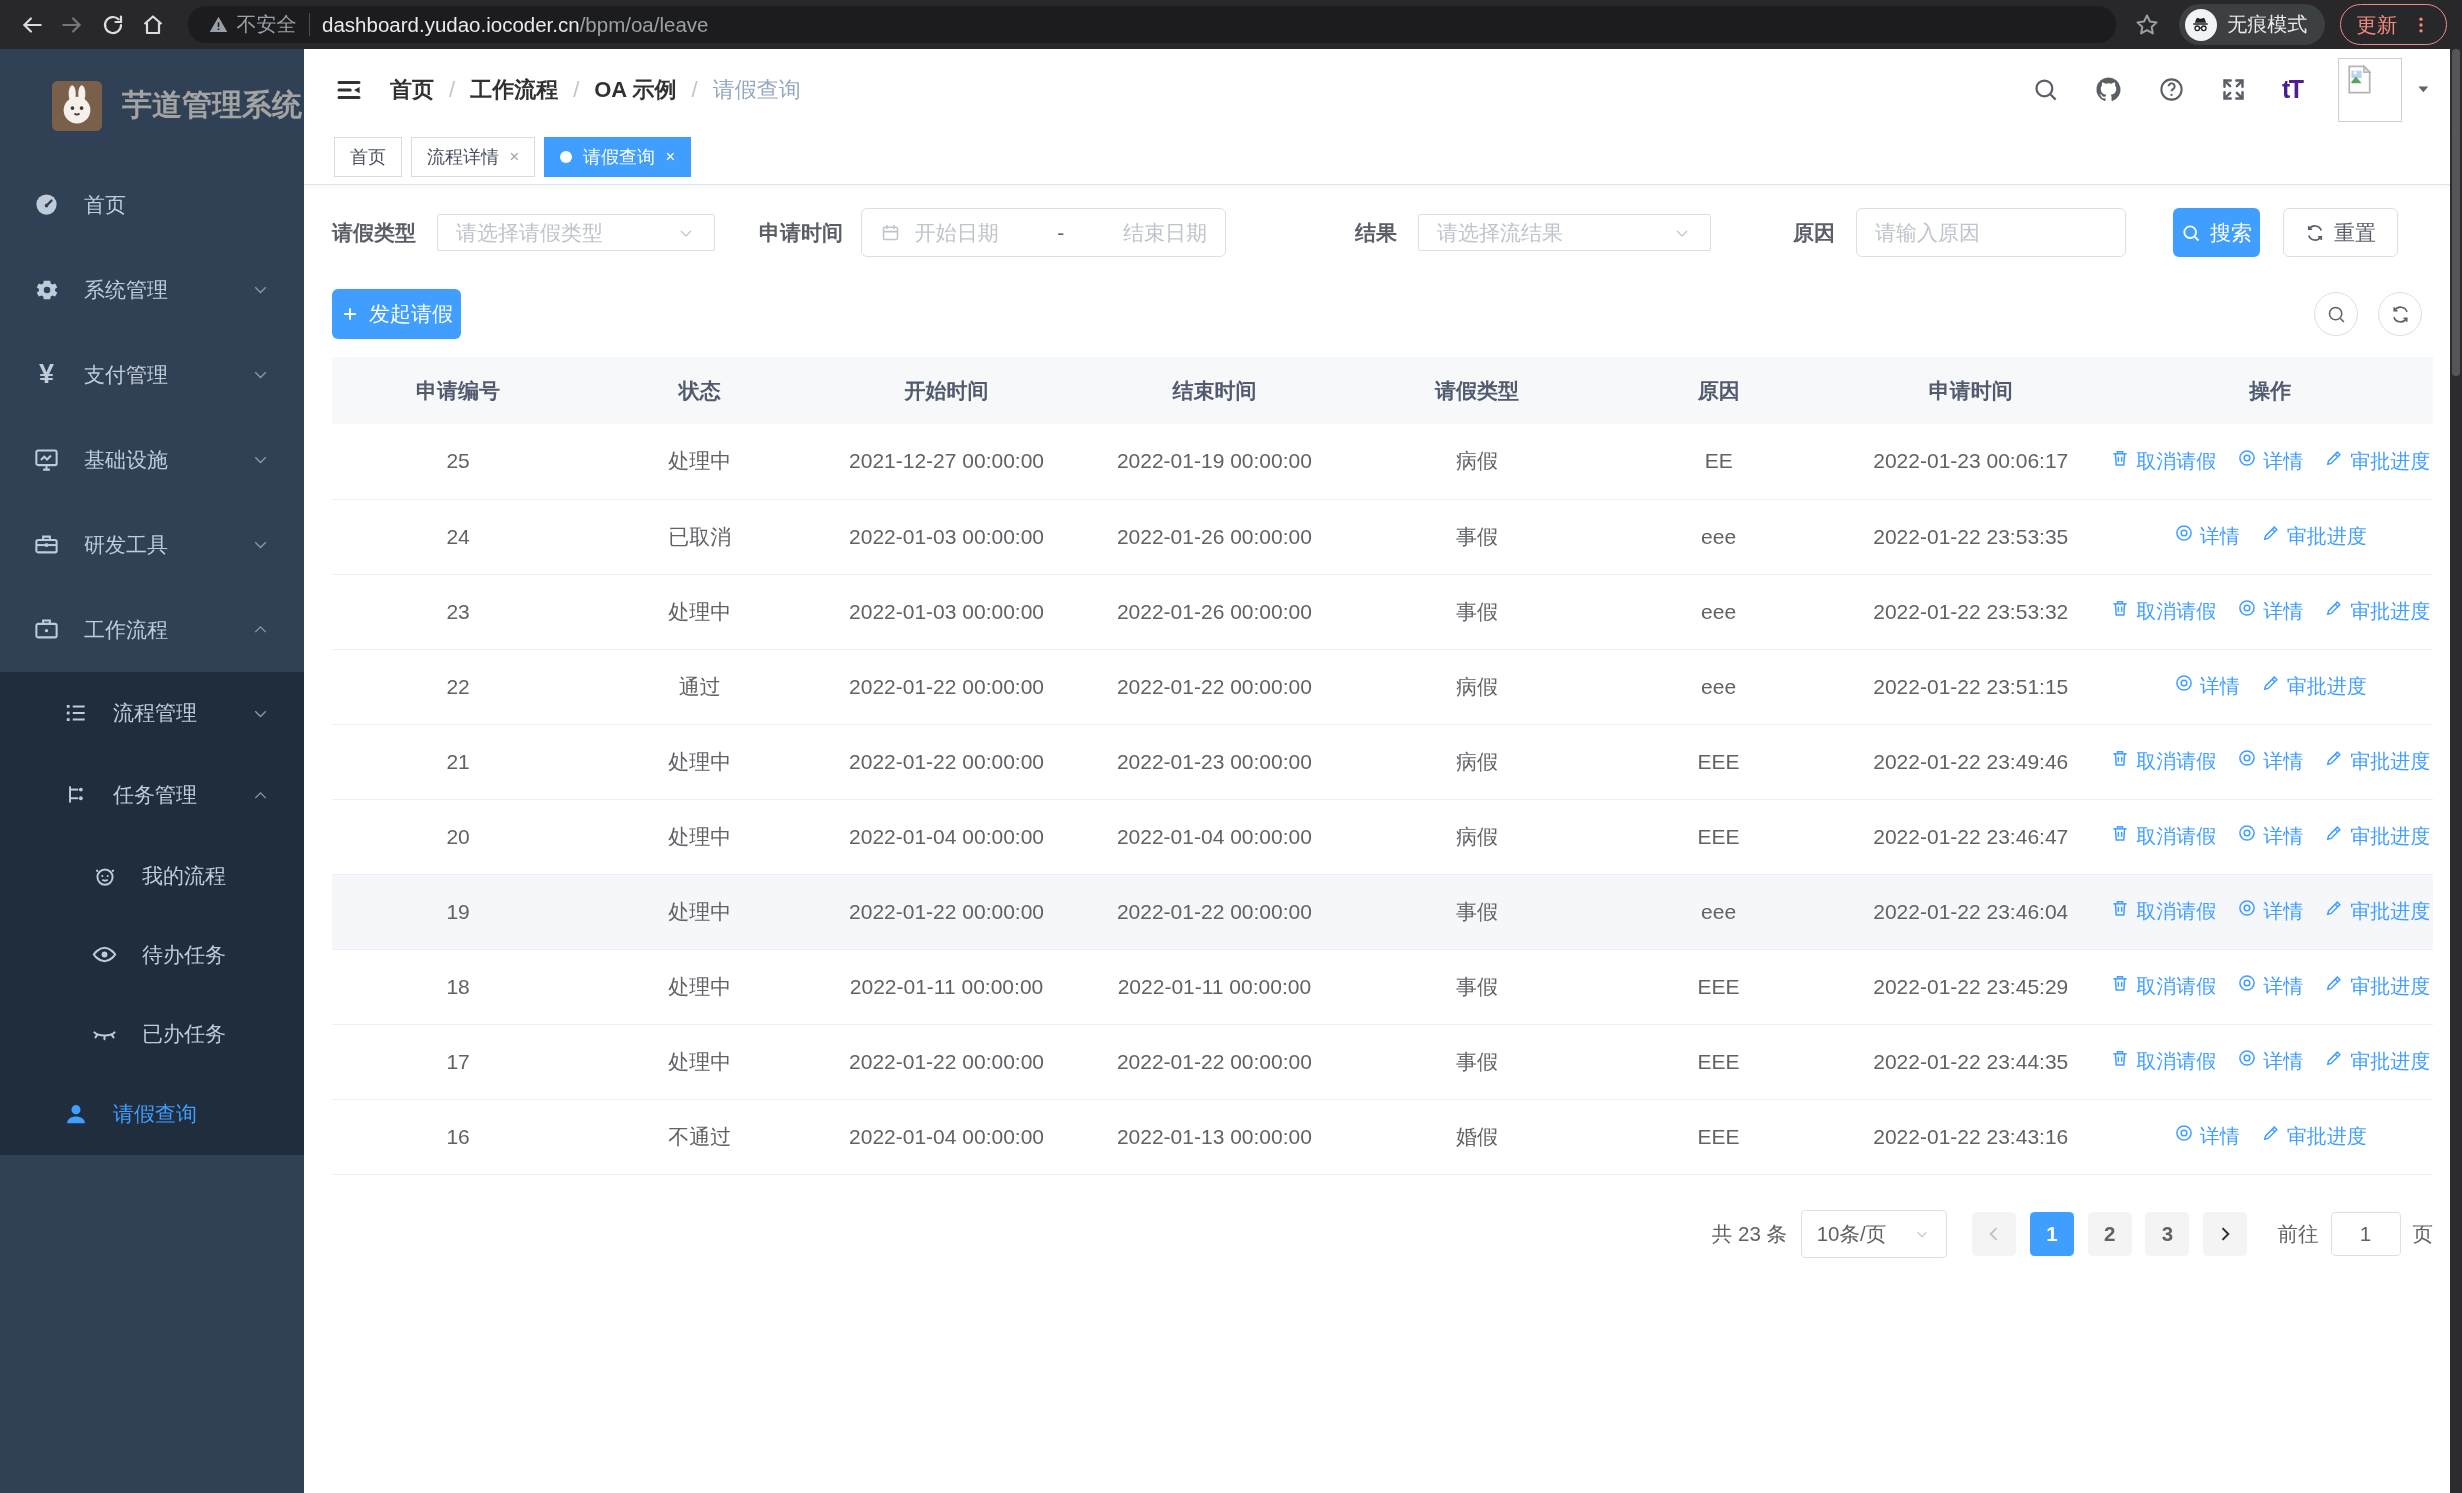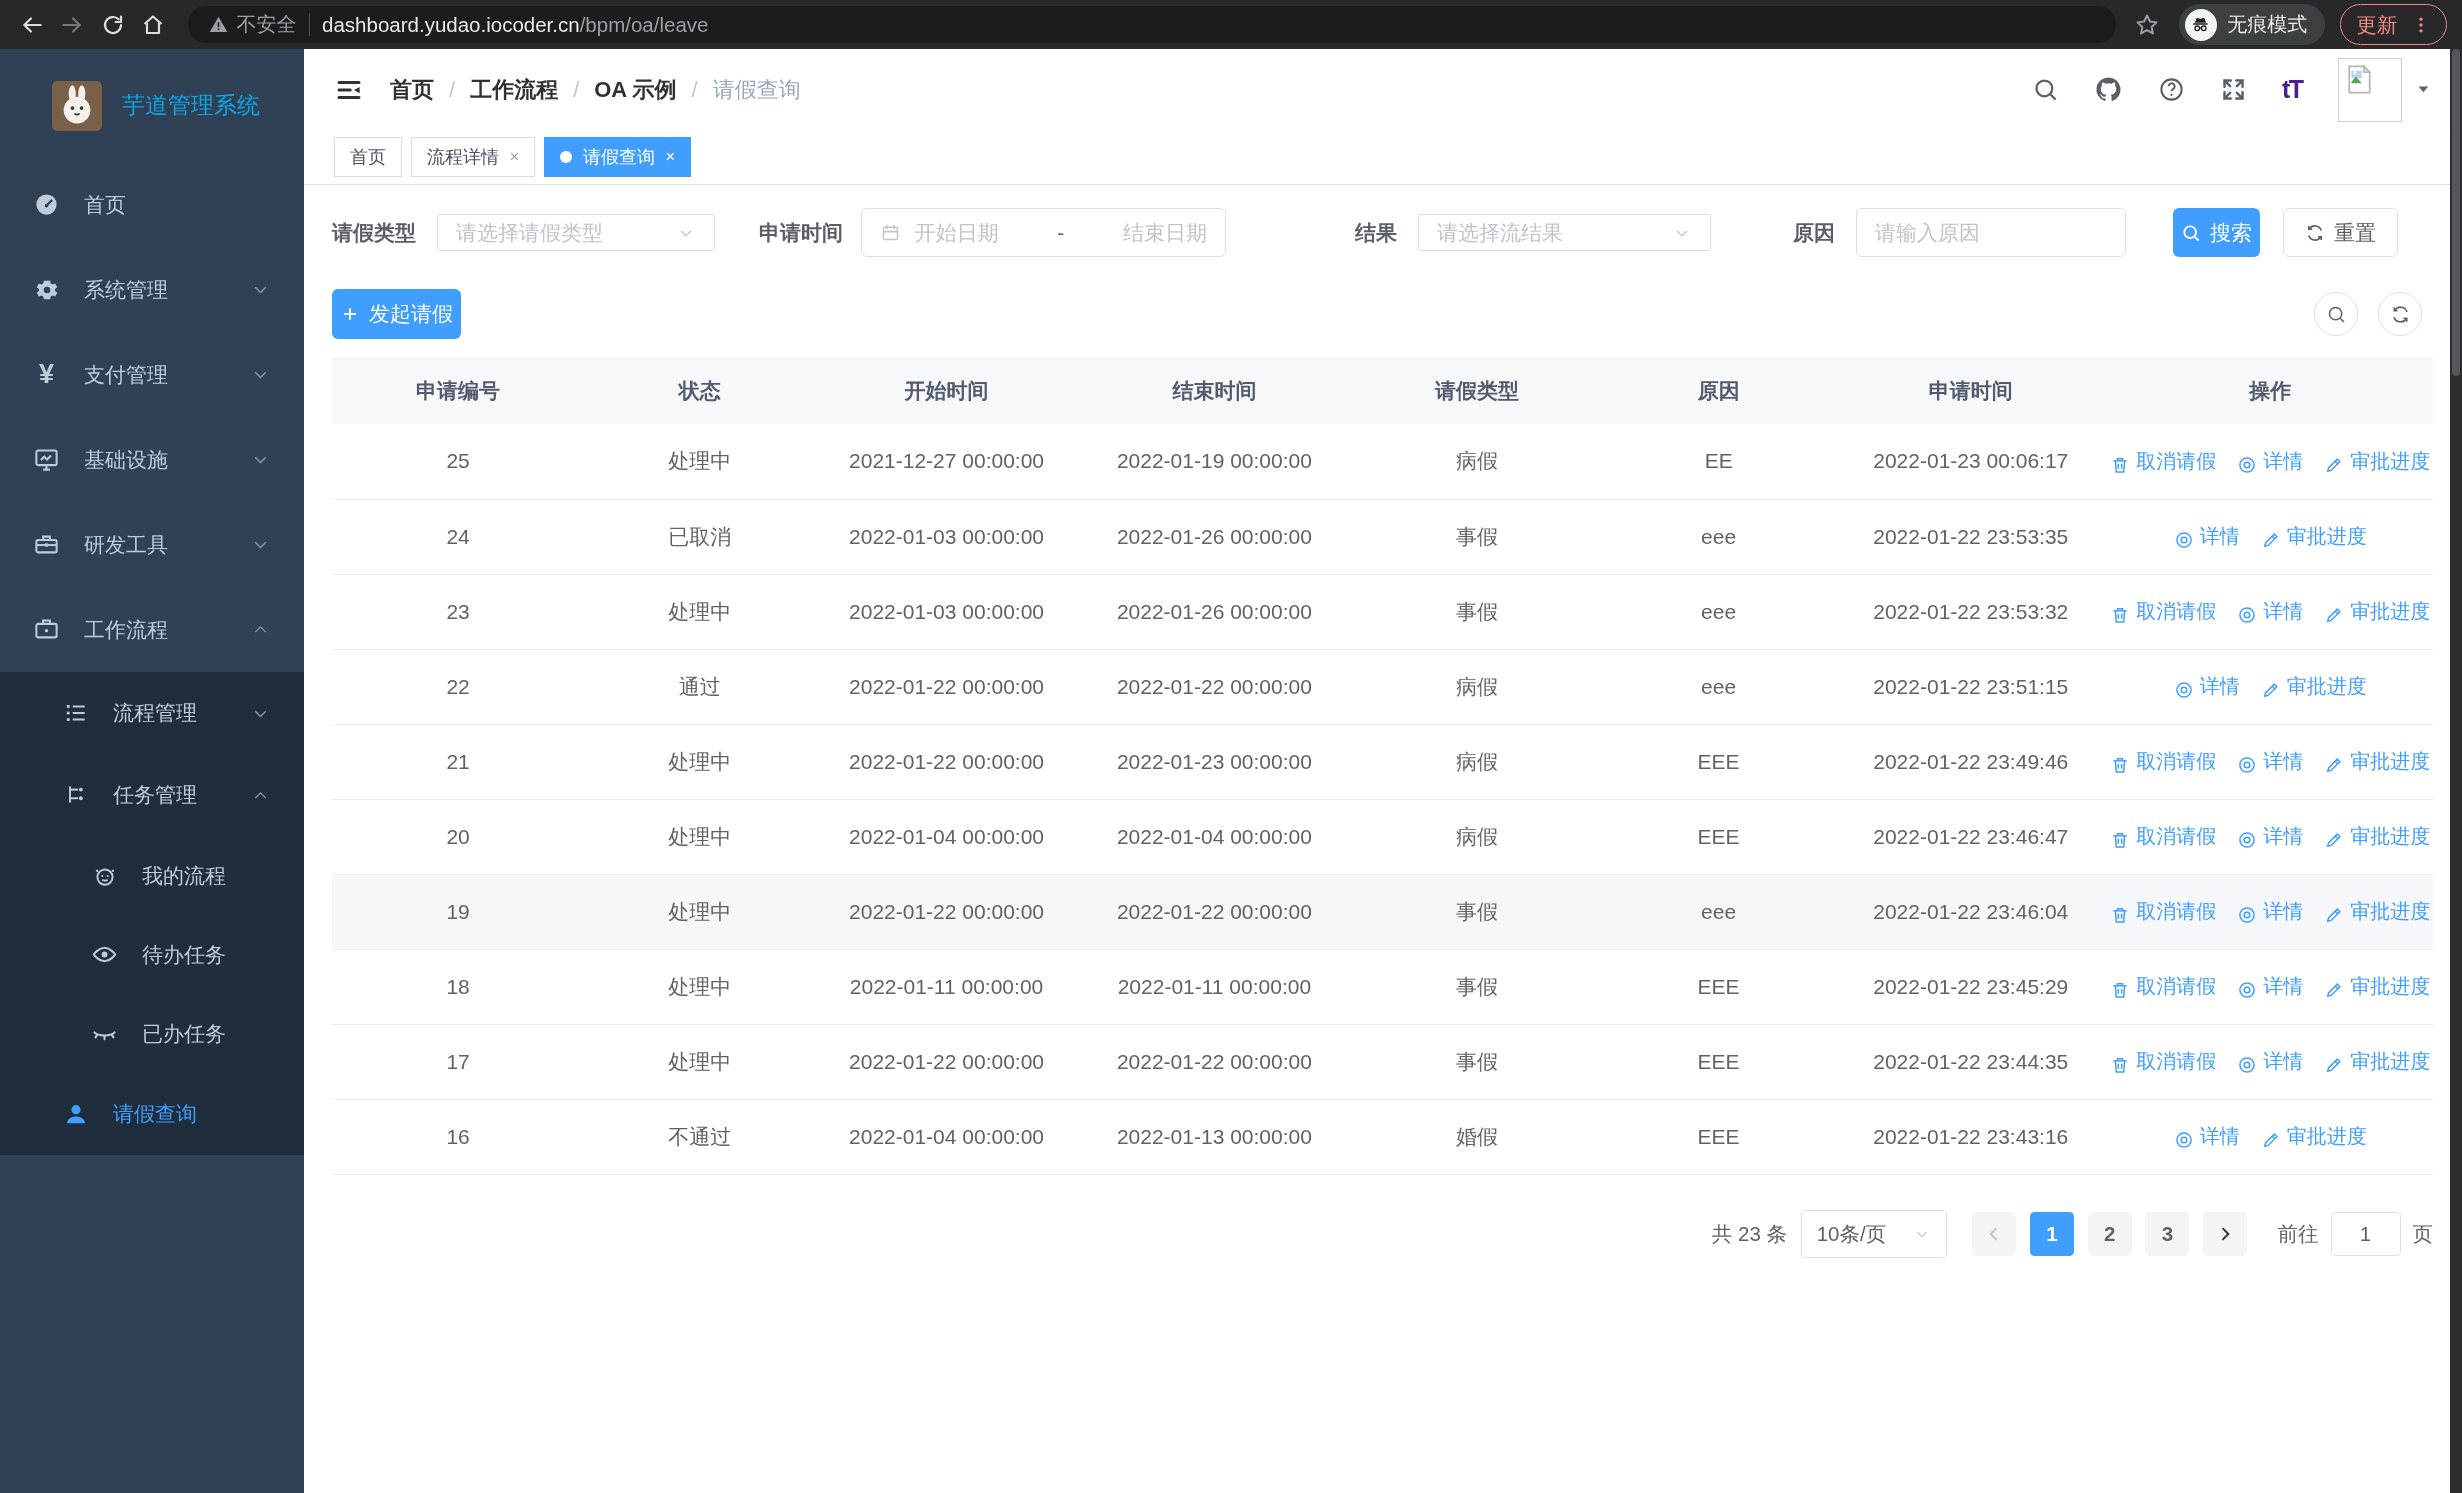--- a/index.html
+++ b/index.html
@@ -29,21 +29,21 @@
     align-items:center; gap:13.7px; padding:0 15px; color:#f28b82; font-size:20.5px; margin-left:7.6px; flex:0 0 auto; }
 
   
   .app { display:flex; height:1445px; }
 
   
   .sidebar { width:304px; background:#304156; color:#bfcbd9; flex:0 0 auto;
     display:flex; flex-direction:column; overflow:hidden; }
   .logo-row { height:113px; display:flex; align-items:center; gap:20px; padding-left:52px; }
   .logo-img { width:50px; height:50px; border-radius:6px; overflow:hidden; background:#7a5f4b; flex:0 0 auto; }
-  .logo-title { color:#0ea5e9; font-size:23px; font-weight:400; white-space:nowrap; }
+  .logo-title { color:#a3a3a3; font-size:30px; font-weight:700; white-space:nowrap; }
   .menu { display:flex; flex-direction:column; }
   .menu-item { height:85px; display:flex; align-items:center; padding:0 33px; cursor:pointer; font-size:21px; }
   .menu-item .mi-icon { width:27px; height:27px; margin-right:24px; flex:0 0 auto;
     display:flex; align-items:center; justify-content:center; }
   .mi-chevron { margin-left:auto; color:#8a98a8; }
   .submenu { background:#1f2d3d; display:flex; flex-direction:column; }
   .submenu .menu-item { height:82px; padding-left:62px; }
   .submenu .menu-item.lvl3 { height:79px; padding-left:91px; }
   .menu-item.active { color:#409eff; }
   .icon-glyph { font-size:27px; font-weight:700; line-height:1; }
@@ -99,21 +99,21 @@
   .mini-group { margin-left:auto; display:flex; gap:20px; margin-right:10.6px; }
   .mini-btn { width:44px; height:44px; border-radius:50%; border:1.5px solid #dcdfe6; background:#fff;
     color:#5f6368; display:flex; align-items:center; justify-content:center; cursor:pointer; }
 
   table.grid { width:100%; border-collapse:collapse; table-layout:fixed; margin-top:18px; }
   table.grid th { background:#f7f8fa; height:67px; font-size:21px; font-weight:600; color:#515a6e; text-align:center; }
   table.grid td { height:75px; font-size:21px; color:#606266; text-align:center;
     border-bottom:1.5px solid #ebeef5; white-space:nowrap; }
   table.grid tr.hl td { background:#f5f7fa; }
   .actions { display:flex; align-items:center; justify-content:center; gap:21px; }
-  .action-link { color:#409eff; font-size:20px; display:inline-flex; align-items:flex-end; gap:6px;
+  .action-link { color:#409eff; font-size:20px; display:inline-flex; align-items:flex-start; gap:6px;
     cursor:pointer; text-decoration:none; white-space:nowrap; }
 
   .pagination { display:flex; align-items:center; justify-content:flex-end; gap:13.7px;
     margin-top:35px; font-size:20.5px; color:#606266; }
   .psize { width:146px; height:48px; border:1.5px solid #dcdfe6; border-radius:4.6px; display:flex;
     align-items:center; justify-content:space-between; padding:0 15px; color:#606266; cursor:pointer; margin-right:12px; }
   .pg-btn { min-width:44px; height:44px; padding:0 4.6px; background:#f4f4f5; border-radius:4.6px;
     display:flex; align-items:center; justify-content:center; font-weight:600; color:#606266; cursor:pointer; }
   .pg-btn.disabled { color:#c0c4cc; }
   .pg-btn.active { background:#409eff; color:#fff; }

